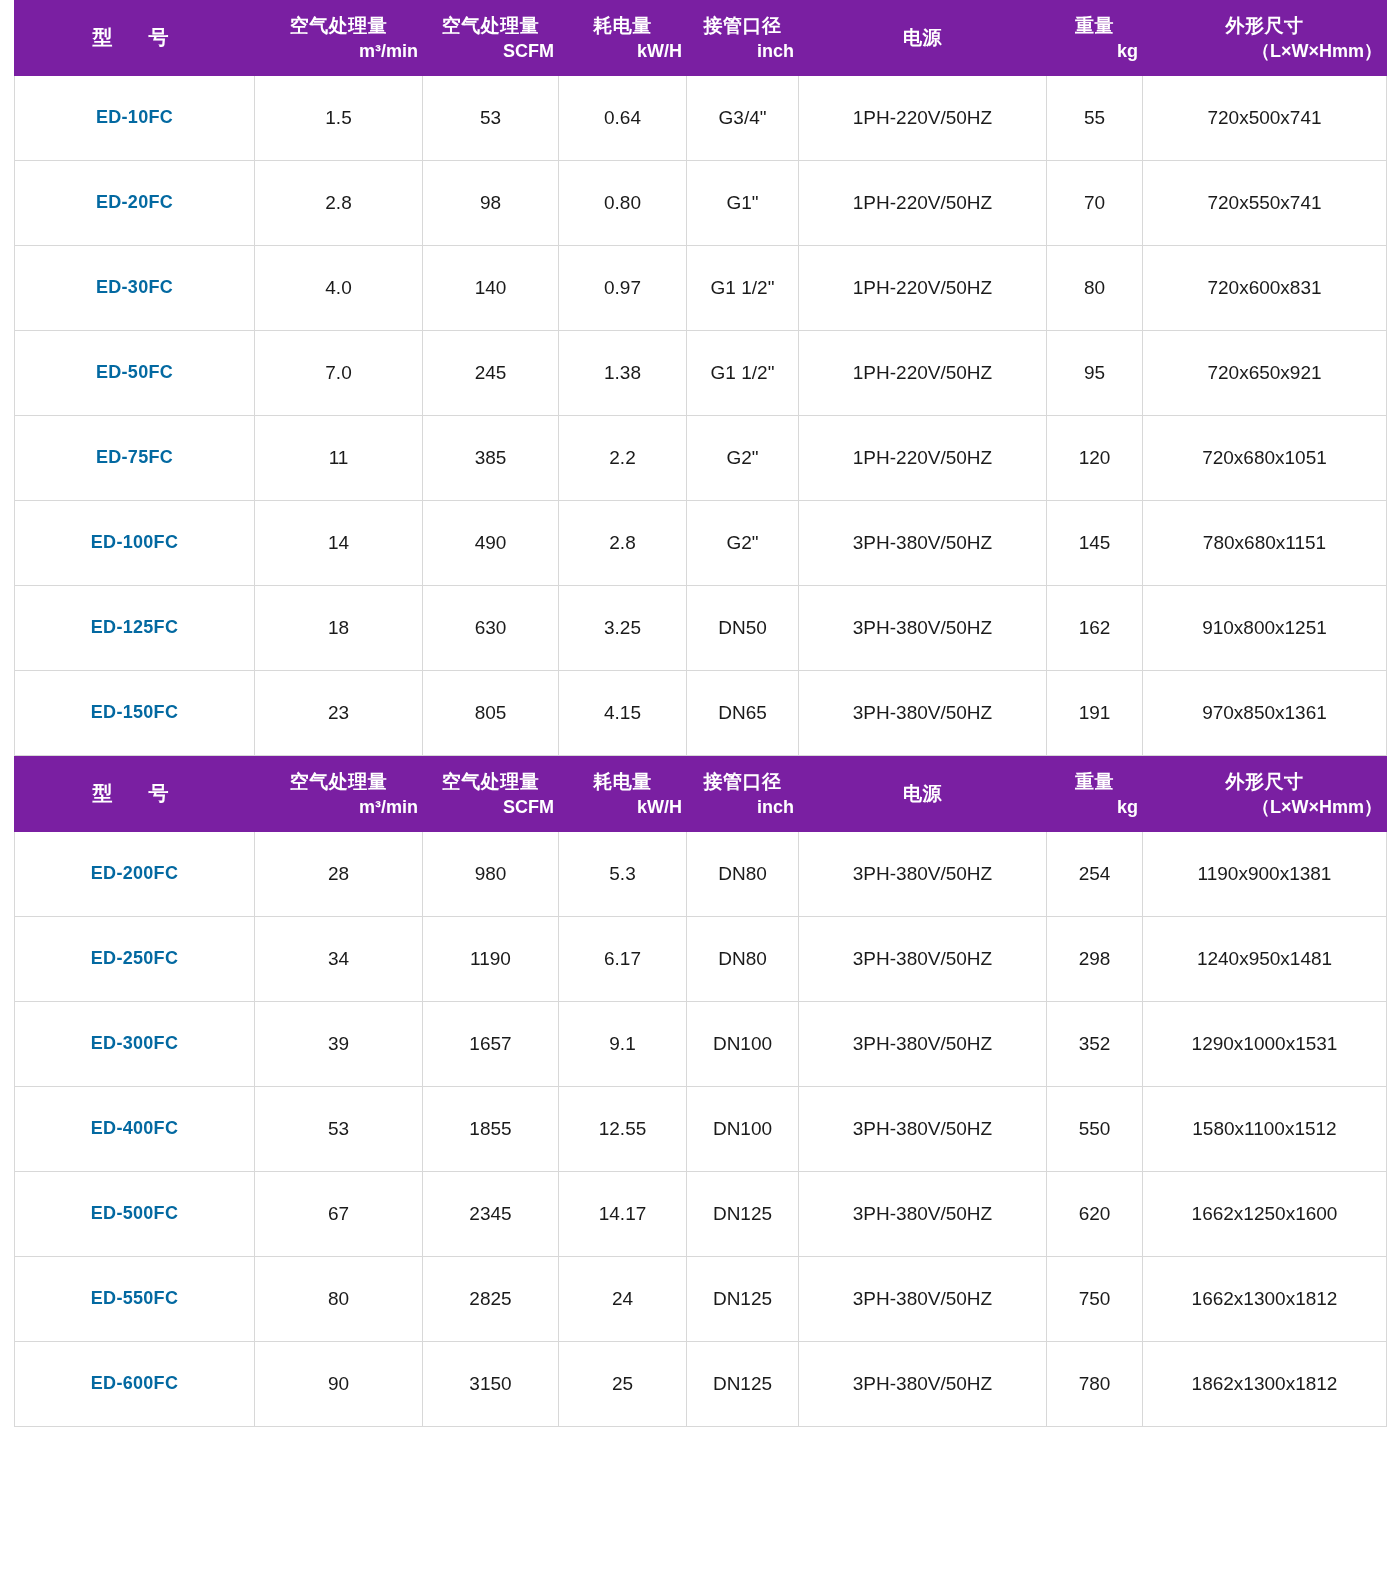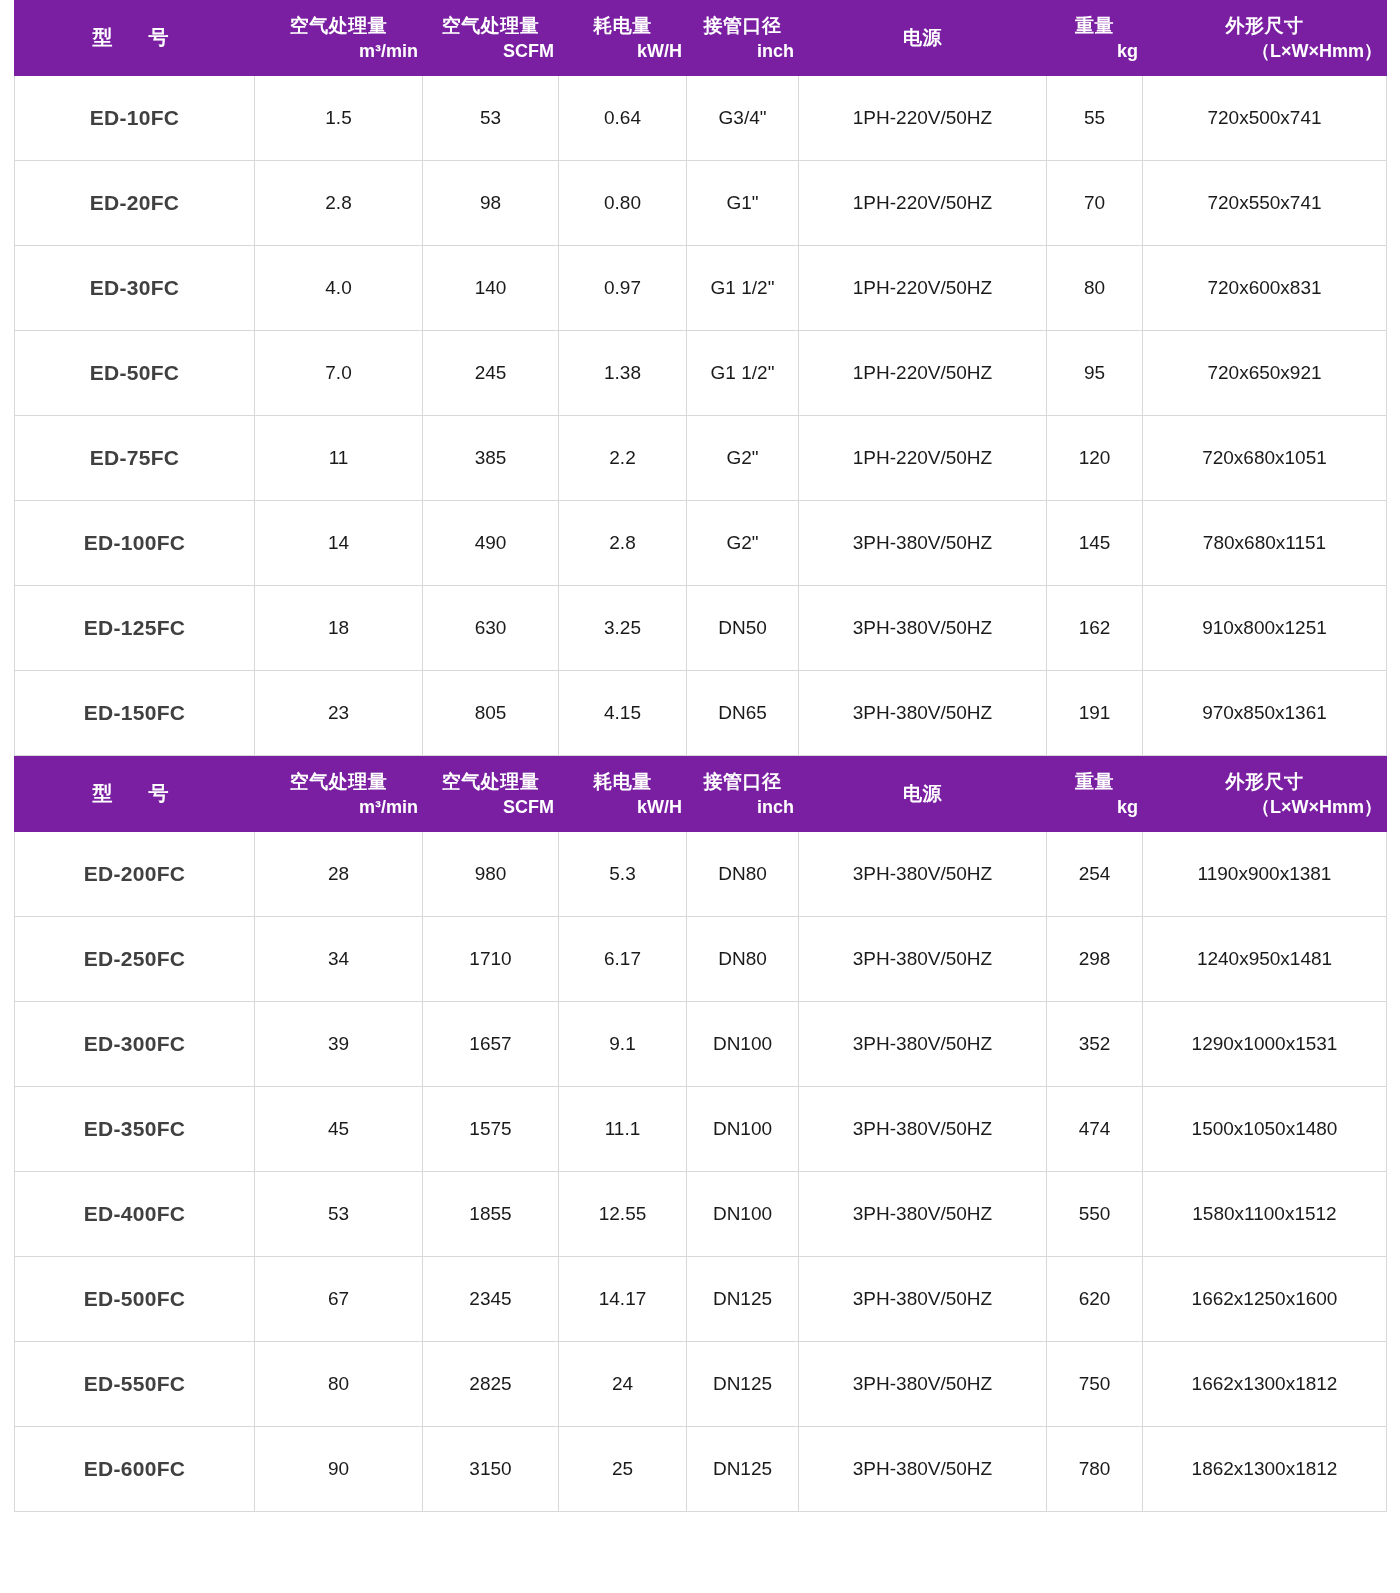--- a/index.html
+++ b/index.html
@@ -59,23 +59,23 @@
   tbody td {
     border: 1px solid #d8d8d8;
     text-align: center;
     vertical-align: middle;
     height: 80px;
     font-size: 19px;
     color: #1a1a1a;
     padding: 2px 4px;
   }
   tbody td.model-cell {
-    color: #404040;
+    color: #0369a1;
     font-weight: bold;
-    font-size: 21px;
+    font-size: 18px;
     letter-spacing: 0.3px;
   }
   tbody tr td:first-child {
     border-left: 1px solid #d8d8d8;
   }
   tbody tr td:last-child {
     border-right: 1px solid #d8d8d8;
     margin-left: 14px;
   }
 </style>
@@ -257,48 +257,38 @@
           <td>980</td>
           <td>5.3</td>
           <td>DN80</td>
           <td>3PH-380V/50HZ</td>
           <td>254</td>
           <td>1190x900x1381</td>
         </tr>
       <tr>
           <td class="model-cell">ED-250FC</td>
           <td>34</td>
-          <td>1710</td>
+          <td>1190</td>
           <td>6.17</td>
           <td>DN80</td>
           <td>3PH-380V/50HZ</td>
           <td>298</td>
           <td>1240x950x1481</td>
         </tr>
       <tr>
           <td class="model-cell">ED-300FC</td>
           <td>39</td>
           <td>1657</td>
           <td>9.1</td>
           <td>DN100</td>
           <td>3PH-380V/50HZ</td>
           <td>352</td>
           <td>1290x1000x1531</td>
         </tr>
       <tr>
-          <td class="model-cell">ED-350FC</td>
-          <td>45</td>
-          <td>1575</td>
-          <td>11.1</td>
-          <td>DN100</td>
-          <td>3PH-380V/50HZ</td>
-          <td>474</td>
-          <td>1500x1050x1480</td>
-        </tr>
-      <tr>
           <td class="model-cell">ED-400FC</td>
           <td>53</td>
           <td>1855</td>
           <td>12.55</td>
           <td>DN100</td>
           <td>3PH-380V/50HZ</td>
           <td>550</td>
           <td>1580x1100x1512</td>
         </tr>
       <tr>

